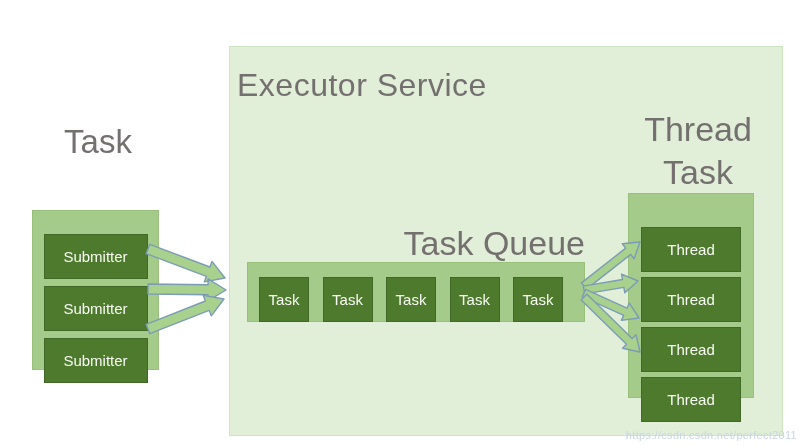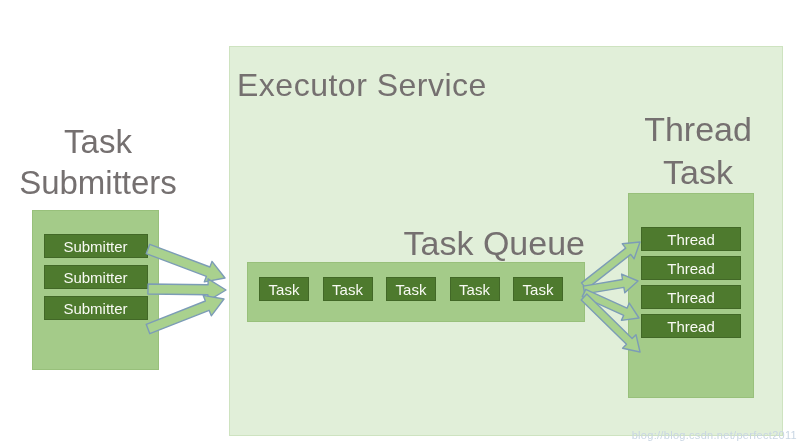--- a/index.html
+++ b/index.html
@@ -27,21 +27,21 @@
     box-sizing:border-box;display:flex;
   }
   .submitters-box{left:32px;top:210px;width:127px;height:160px;flex-direction:column;align-items:center;padding-top:23px;gap:7px;}
   .queue-box{left:247px;top:262px;width:338px;height:60px;flex-direction:row;padding-left:11px;padding-top:14px;gap:13.5px;}
   .pool-box{left:628px;top:193px;width:126px;height:205px;flex-direction:column;align-items:center;padding-top:33px;gap:5px;}
   .chip{
     background:var(--dark-green,#4E7A2E);
     border:1px solid var(--dark-border,#426827);
     box-sizing:border-box;color:var(--chip-text,#F8FAF3);
     display:flex;align-items:center;justify-content:center;
-    font-size:15px;flex:0 0 auto;height:24px;
+    font-size:15px;flex:0 0 auto;height:45px;
   }
   .chip-wide{width:104px;}
   .pool-box .chip-wide{width:100px;}
   .chip-task{width:50px;}
   svg.arrows{position:absolute;left:0;top:0;pointer-events:none;}
   .watermark{
     position:absolute;right:3px;top:429px;font-size:11px;letter-spacing:0.3px;
     color:var(--watermark-color,#C9D6E3);white-space:nowrap;
   }
 </style>
@@ -49,21 +49,20 @@
 <body>
 
 <div class="canvas">
 
   <div class="executor-box"></div>
 
   <div class="title executor-title">Executor Service</div>
 
   <div class="title submitters-title">
     <span class="tline">Task</span>
-    <span class="tline">Submitters</span>
   </div>
   <div class="group-box submitters-box" id="submitters-box">
       <div class="chip chip-wide">Submitter</div>
       <div class="chip chip-wide">Submitter</div>
       <div class="chip chip-wide">Submitter</div>
     </div>
 
   <div class="title queue-title">Task Queue</div>
   <div class="group-box queue-box" id="queue-box">
       <div class="chip chip-task">Task</div>
@@ -87,14 +86,14 @@
   <svg class="arrows" id="arrows" width="800" height="446" viewBox="0 0 800 446">
       <polygon points="146.2,253.7 206.4,276.3 204.3,281.9 225,278 212,261.4 209.9,267 149.8,244.3" fill="#A9D18E" stroke="#7C9CB6" stroke-width="1.4" stroke-linejoin="round"></polygon>
       <polygon points="147.9,294 207.9,294.8 207.9,300.8 226,290 208.1,278.8 208.1,284.8 148.1,284" fill="#A9D18E" stroke="#7C9CB6" stroke-width="1.4" stroke-linejoin="round"></polygon>
       <polygon points="149.8,333.7 209.1,310.3 211.3,315.8 224,299 203.2,295.4 205.4,301 146.2,324.3" fill="#A9D18E" stroke="#7C9CB6" stroke-width="1.4" stroke-linejoin="round"></polygon>
       <polygon points="586.5,289.1 630.7,254.4 634.1,258.7 640,242 622.3,243.8 625.7,248.1 581.5,282.9" fill="#A9D18E" stroke="#7C9CB6" stroke-width="1.4" stroke-linejoin="round"></polygon>
       <polygon points="584.7,293.9 623.9,287.4 624.8,292.8 638,281 621.6,274.1 622.5,279.5 583.3,286.1" fill="#A9D18E" stroke="#7C9CB6" stroke-width="1.4" stroke-linejoin="round"></polygon>
       <polygon points="582.3,296.6 623.7,315.4 621.4,320.4 639,318 629.3,303.1 627,308.2 585.7,289.4" fill="#A9D18E" stroke="#7C9CB6" stroke-width="1.4" stroke-linejoin="round"></polygon>
       <polygon points="581.2,299.9 626.5,344.3 622.6,348.3 640,352 636,334.7 632.1,338.6 586.8,294.1" fill="#A9D18E" stroke="#7C9CB6" stroke-width="1.4" stroke-linejoin="round"></polygon>
     </svg>
 
-  <div class="watermark">blog://blog.csdn.net/perfect2011</div>
+  <div class="watermark">https://csdn.csdn.net/perfect2011</div>
 </div>
 
 </body></html>

